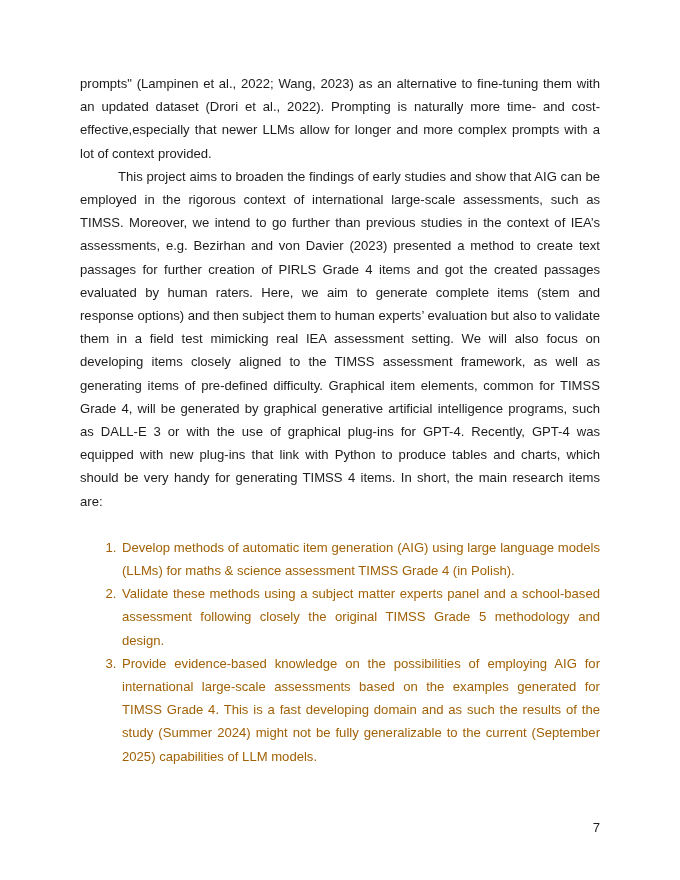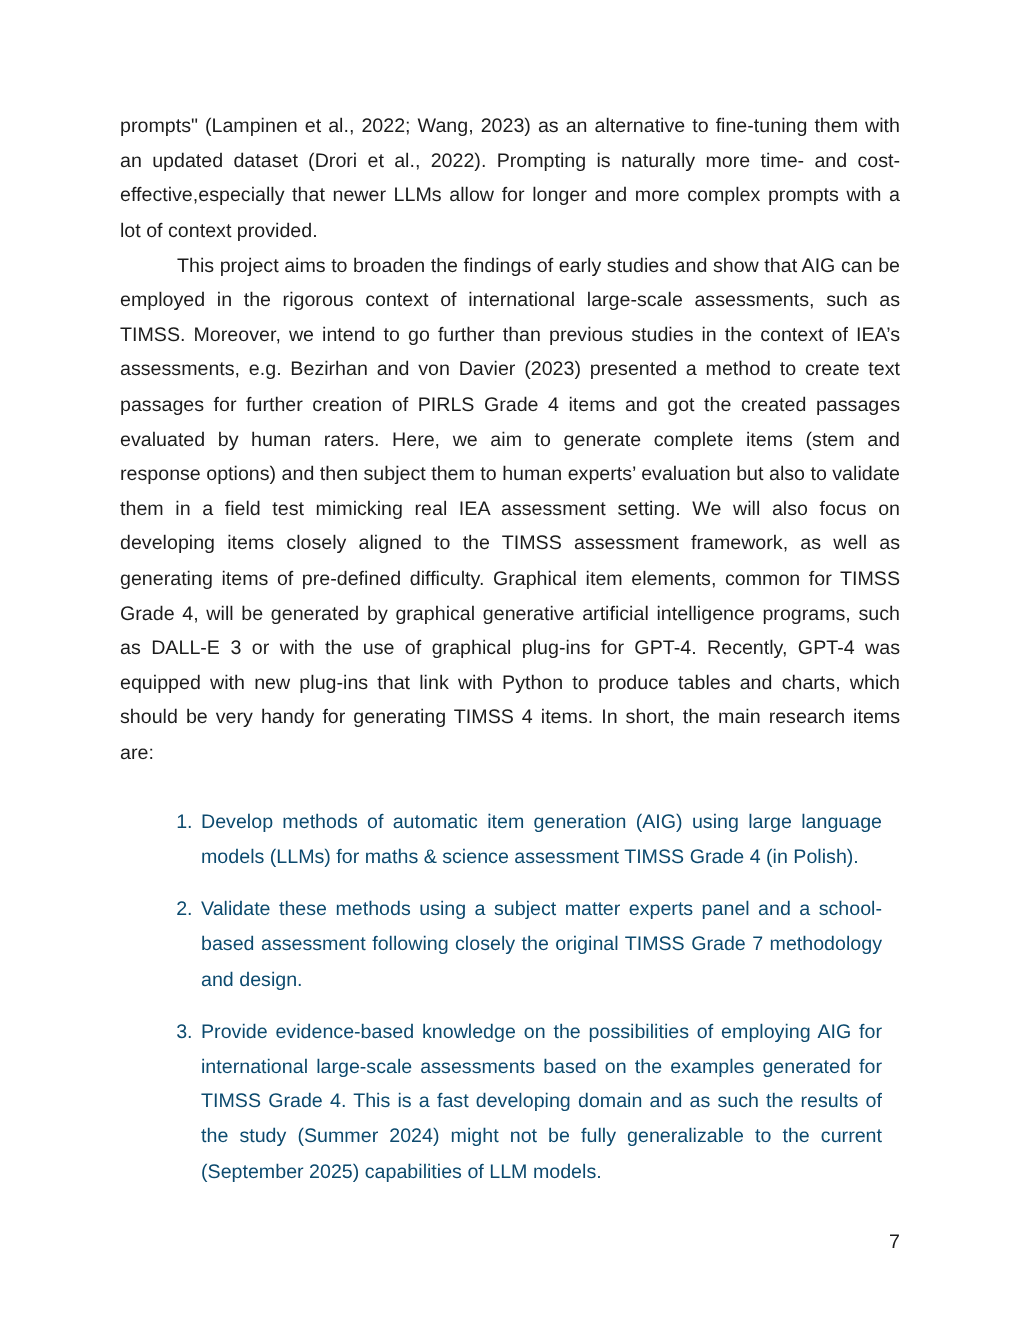--- a/index.html
+++ b/index.html
@@ -45,23 +45,23 @@
     margin: 23px 0 0 0;
     padding: 0 0 0 40px;
     list-style-position: outside;
     list-style-type: decimal;
   }
   ol.research-list li {
     font-size: 13.1px;
     line-height: 23.2px;
     text-align: justify;
     text-justify: inter-word;
-    color: #0c4a6e;
+    color: #a16207;
     padding-left: 2px;
-    margin: 12px;
+    margin: 0;
   }
   ol.research-list li::marker {
     font-family: "Liberation Sans", sans-serif;
     font-size: 13.1px;
   }
   .page-number {
     position: absolute;
     left: 0;
     top: 820px;
     width: 600px;
@@ -76,20 +76,20 @@
 
 <div class="page">
   <div class="content">
 
     <p class="body-para">prompts" (Lampinen et al., 2022; Wang, 2023) as an alternative to fine-tuning them with an updated dataset (Drori et al., 2022). Prompting is naturally more time- and cost-effective,especially that newer LLMs allow for longer and more complex prompts with a lot of context provided.</p>
 
     <p class="body-para indented">This project aims to broaden the findings of early studies and show that AIG can be employed in the rigorous context of international large-scale assessments, such as TIMSS. Moreover, we intend to go further than previous studies in the context of IEA’s assessments, e.g. Bezirhan and von Davier (2023) presented a method to create text passages for further creation of PIRLS Grade 4 items and got the created passages evaluated by human raters. Here, we aim to generate complete items (stem and response options) and then subject them to human experts’ evaluation but also to validate them in a field test mimicking real IEA assessment setting. We will also focus on developing items closely aligned to the TIMSS assessment framework, as well as generating items of pre-defined difficulty. Graphical item elements, common for TIMSS Grade 4, will be generated by graphical generative artificial intelligence programs, such as DALL-E 3 or with the use of graphical plug-ins for GPT-4. Recently, GPT-4 was equipped with new plug-ins that link with Python to produce tables and charts, which should be very handy for generating TIMSS 4 items. In short, the main research items are:</p>
 
     <ol class="research-list">
       <li>Develop methods of automatic item generation (AIG) using large language models (LLMs) for maths &amp; science assessment TIMSS Grade 4 (in Polish).</li>
-      <li>Validate these methods using a subject matter experts panel and a school-based assessment following closely the original TIMSS Grade 7 methodology and design.</li>
+      <li>Validate these methods using a subject matter experts panel and a school-based assessment following closely the original TIMSS Grade 5 methodology and design.</li>
       <li>Provide evidence-based knowledge on the possibilities of employing AIG for international large-scale assessments based on the examples generated for TIMSS Grade 4. This is a fast developing domain and as such the results of the study (Summer 2024) might not be fully generalizable to the current (September 2025) capabilities of LLM models.</li>
     </ol>
 
   </div>
 
   <div class="page-number">7</div>
 </div>
 
 </body></html>

